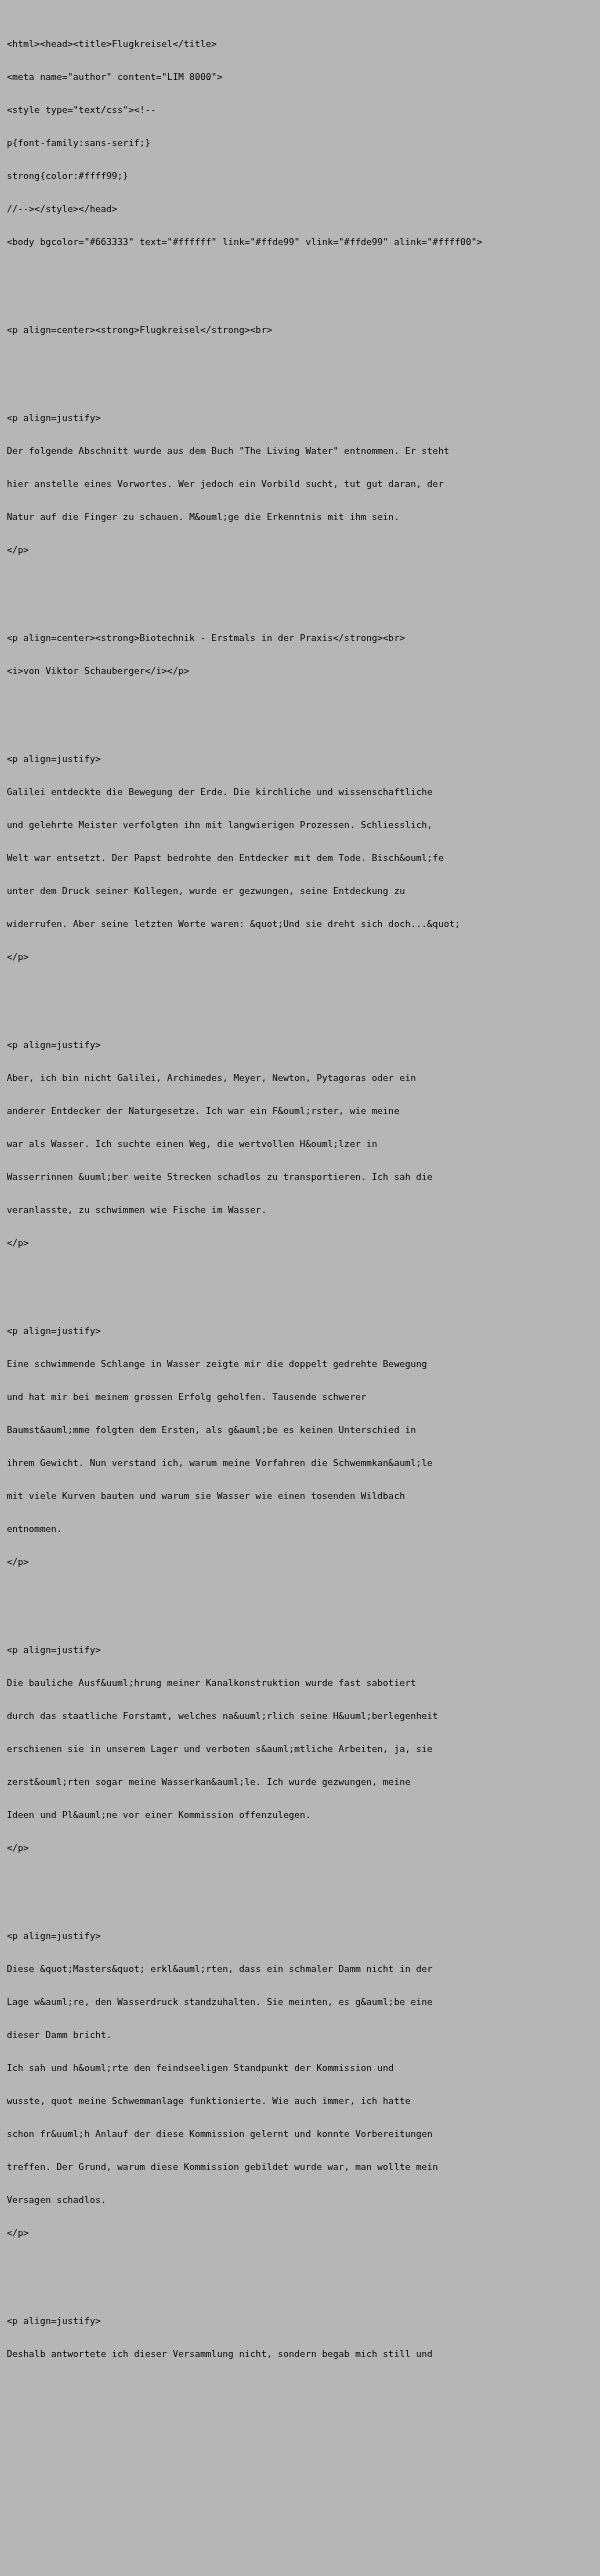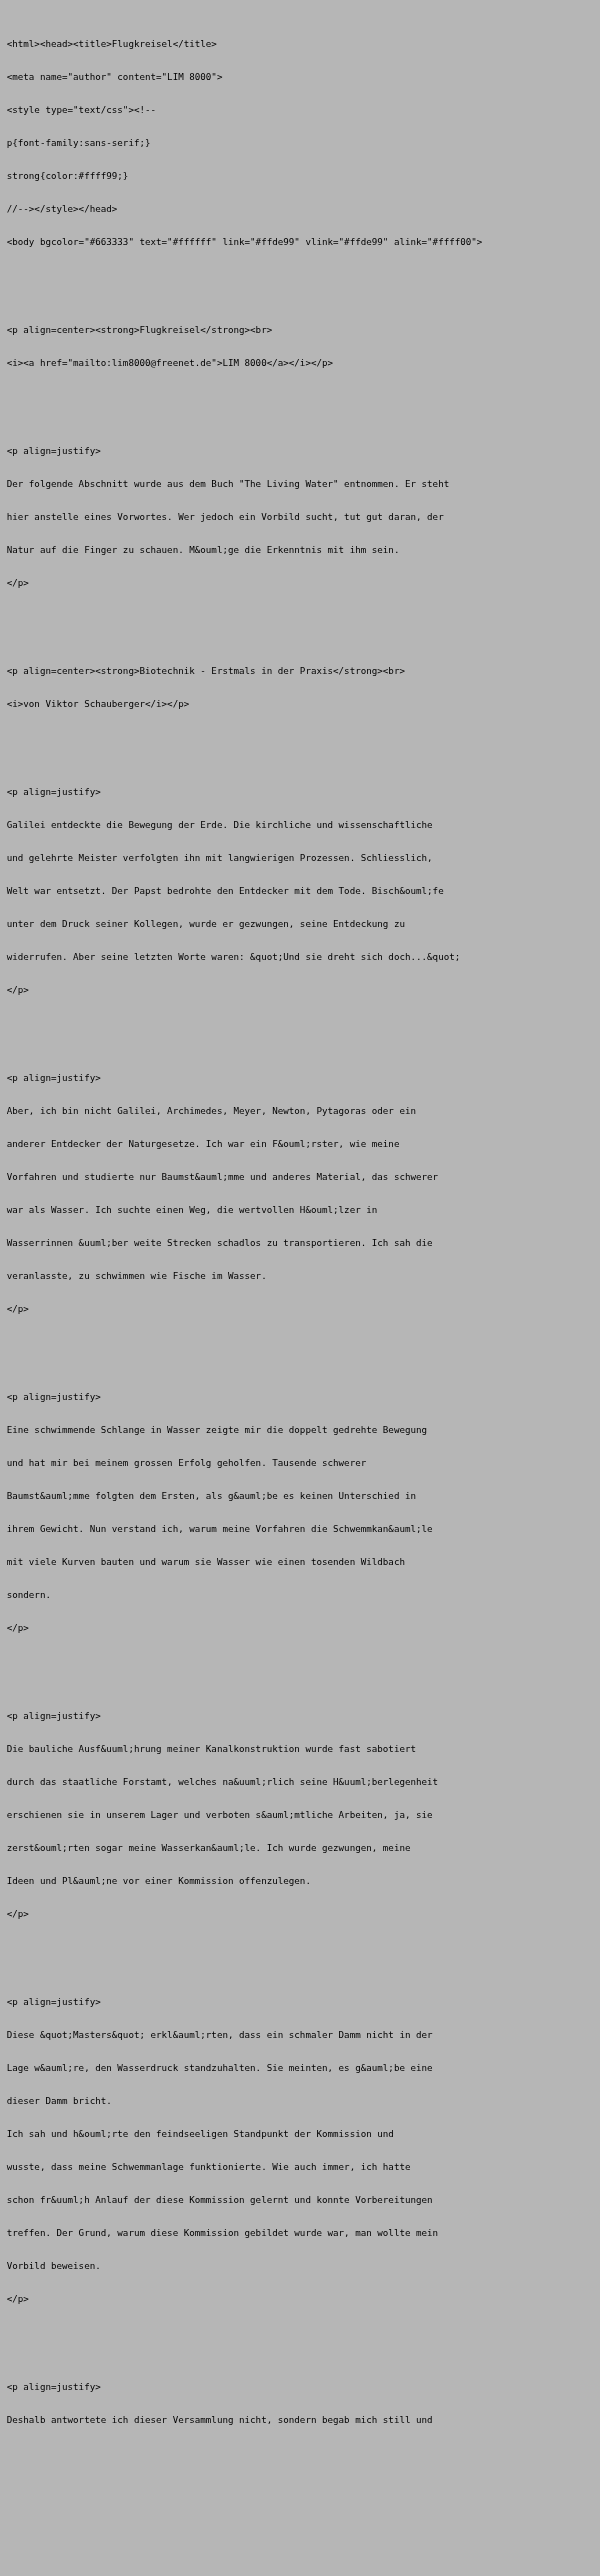--- a/index.html
+++ b/index.html
@@ -48,21 +48,20 @@
     <div class="blk">&lt;meta name="author" content="LIM 8000"&gt;</div>
     <div class="blk">&lt;style type="text/css"&gt;&lt;!--</div>
     <div class="blk">p{font-family:sans-serif;}</div>
     <div class="blk">strong{color:#ffff99;}</div>
     <div class="blk">//--&gt;&lt;/style&gt;&lt;/head&gt;</div>
     <div class="blk">&lt;body bgcolor="#663333" text="#ffffff" link="#ffde99" vlink="#ffde99" alink="#ffff00"&gt;</div>
 
     <div class="spacer"></div>
 
     <div class="blk">&lt;p align=center&gt;&lt;strong&gt;Flugkreisel&lt;/strong&gt;&lt;br&gt;</div>
-    <div class="blk">&lt;i&gt;&lt;a href="mailto:lim8000@freenet.de"&gt;LIM 8000&lt;/a&gt;&lt;/i&gt;&lt;/p&gt;</div>
 
     <div class="spacer"></div>
 
     <div class="blk">&lt;p align=justify&gt;</div>
     <div class="blk">Der folgende Abschnitt wurde aus dem Buch "The Living Water" entnommen. Er steht</div>
     <div class="blk">hier anstelle eines Vorwortes. Wer jedoch ein Vorbild sucht, tut gut daran, der</div>
     <div class="blk">Natur auf die Finger zu schauen. M&amp;ouml;ge die Erkenntnis mit ihm sein.</div>
     <div class="blk">&lt;/p&gt;</div>
 
     <div class="spacer"></div>
@@ -78,58 +77,57 @@
     <div class="blk">Welt war entsetzt. Der Papst bedrohte den Entdecker mit dem Tode. Bisch&amp;ouml;fe</div>
     <div class="blk">unter dem Druck seiner Kollegen, wurde er gezwungen, seine Entdeckung zu</div>
     <div class="blk">widerrufen. Aber seine letzten Worte waren: &amp;quot;Und sie dreht sich doch...&amp;quot;</div>
     <div class="blk">&lt;/p&gt;</div>
 
     <div class="spacer"></div>
 
     <div class="blk">&lt;p align=justify&gt;</div>
     <div class="blk">Aber, ich bin nicht Galilei, Archimedes, Meyer, Newton, Pytagoras oder ein</div>
     <div class="blk">anderer Entdecker der Naturgesetze. Ich war ein F&amp;ouml;rster, wie meine</div>
-    <div class="blk">Vorfahren und studierte nur Baumst&amp;auml;mme und anderes Material, das schwerer</div>
     <div class="blk">war als Wasser. Ich suchte einen Weg, die wertvollen H&amp;ouml;lzer in</div>
     <div class="blk">Wasserrinnen &amp;uuml;ber weite Strecken schadlos zu transportieren. Ich sah die</div>
     <div class="blk">veranlasste, zu schwimmen wie Fische im Wasser.</div>
     <div class="blk">&lt;/p&gt;</div>
 
     <div class="spacer"></div>
 
     <div class="blk">&lt;p align=justify&gt;</div>
     <div class="blk">Eine schwimmende Schlange in Wasser zeigte mir die doppelt gedrehte Bewegung</div>
     <div class="blk">und hat mir bei meinem grossen Erfolg geholfen. Tausende schwerer</div>
     <div class="blk">Baumst&amp;auml;mme folgten dem Ersten, als g&amp;auml;be es keinen Unterschied in</div>
     <div class="blk">ihrem Gewicht. Nun verstand ich, warum meine Vorfahren die Schwemmkan&amp;auml;le</div>
     <div class="blk">mit viele Kurven bauten und warum sie Wasser wie einen tosenden Wildbach</div>
-    <div class="blk">sondern.</div>
+    <div class="blk">entnommen.</div>
     <div class="blk">&lt;/p&gt;</div>
 
     <div class="spacer"></div>
 
     <div class="blk">&lt;p align=justify&gt;</div>
     <div class="blk">Die bauliche Ausf&amp;uuml;hrung meiner Kanalkonstruktion wurde fast sabotiert</div>
     <div class="blk">durch das staatliche Forstamt, welches na&amp;uuml;rlich seine H&amp;uuml;berlegenheit</div>
     <div class="blk">erschienen sie in unserem Lager und verboten s&amp;auml;mtliche Arbeiten, ja, sie</div>
     <div class="blk">zerst&amp;ouml;rten sogar meine Wasserkan&amp;auml;le. Ich wurde gezwungen, meine</div>
     <div class="blk">Ideen und Pl&amp;auml;ne vor einer Kommission offenzulegen.</div>
     <div class="blk">&lt;/p&gt;</div>
 
     <div class="spacer"></div>
 
     <div class="blk">&lt;p align=justify&gt;</div>
     <div class="blk">Diese &amp;quot;Masters&amp;quot; erkl&amp;auml;rten, dass ein schmaler Damm nicht in der</div>
     <div class="blk">Lage w&amp;auml;re, den Wasserdruck standzuhalten. Sie meinten, es g&amp;auml;be eine</div>
     <div class="blk">dieser Damm bricht.</div>
     <div class="blk">Ich sah und h&amp;ouml;rte den feindseeligen Standpunkt der Kommission und</div>
-    <div class="blk">wusste, dass meine Schwemmanlage funktionierte. Wie auch immer, ich hatte</div>
+    <div class="blk">wusste, quot meine Schwemmanlage funktionierte. Wie auch immer, ich hatte</div>
     <div class="blk">schon fr&amp;uuml;h Anlauf der diese Kommission gelernt und konnte Vorbereitungen</div>
     <div class="blk">treffen. Der Grund, warum diese Kommission gebildet wurde war, man wollte mein</div>
-    <div class="blk">Vorbild beweisen.</div>
+    <div class="blk">Versagen schadlos.</div>
     <div class="blk">&lt;/p&gt;</div>
 
     <div class="spacer"></div>
 
     <div class="blk">&lt;p align=justify&gt;</div>
     <div class="blk">Deshalb antwortete ich dieser Versammlung nicht, sondern begab mich still und</div>
     
     
     
     

